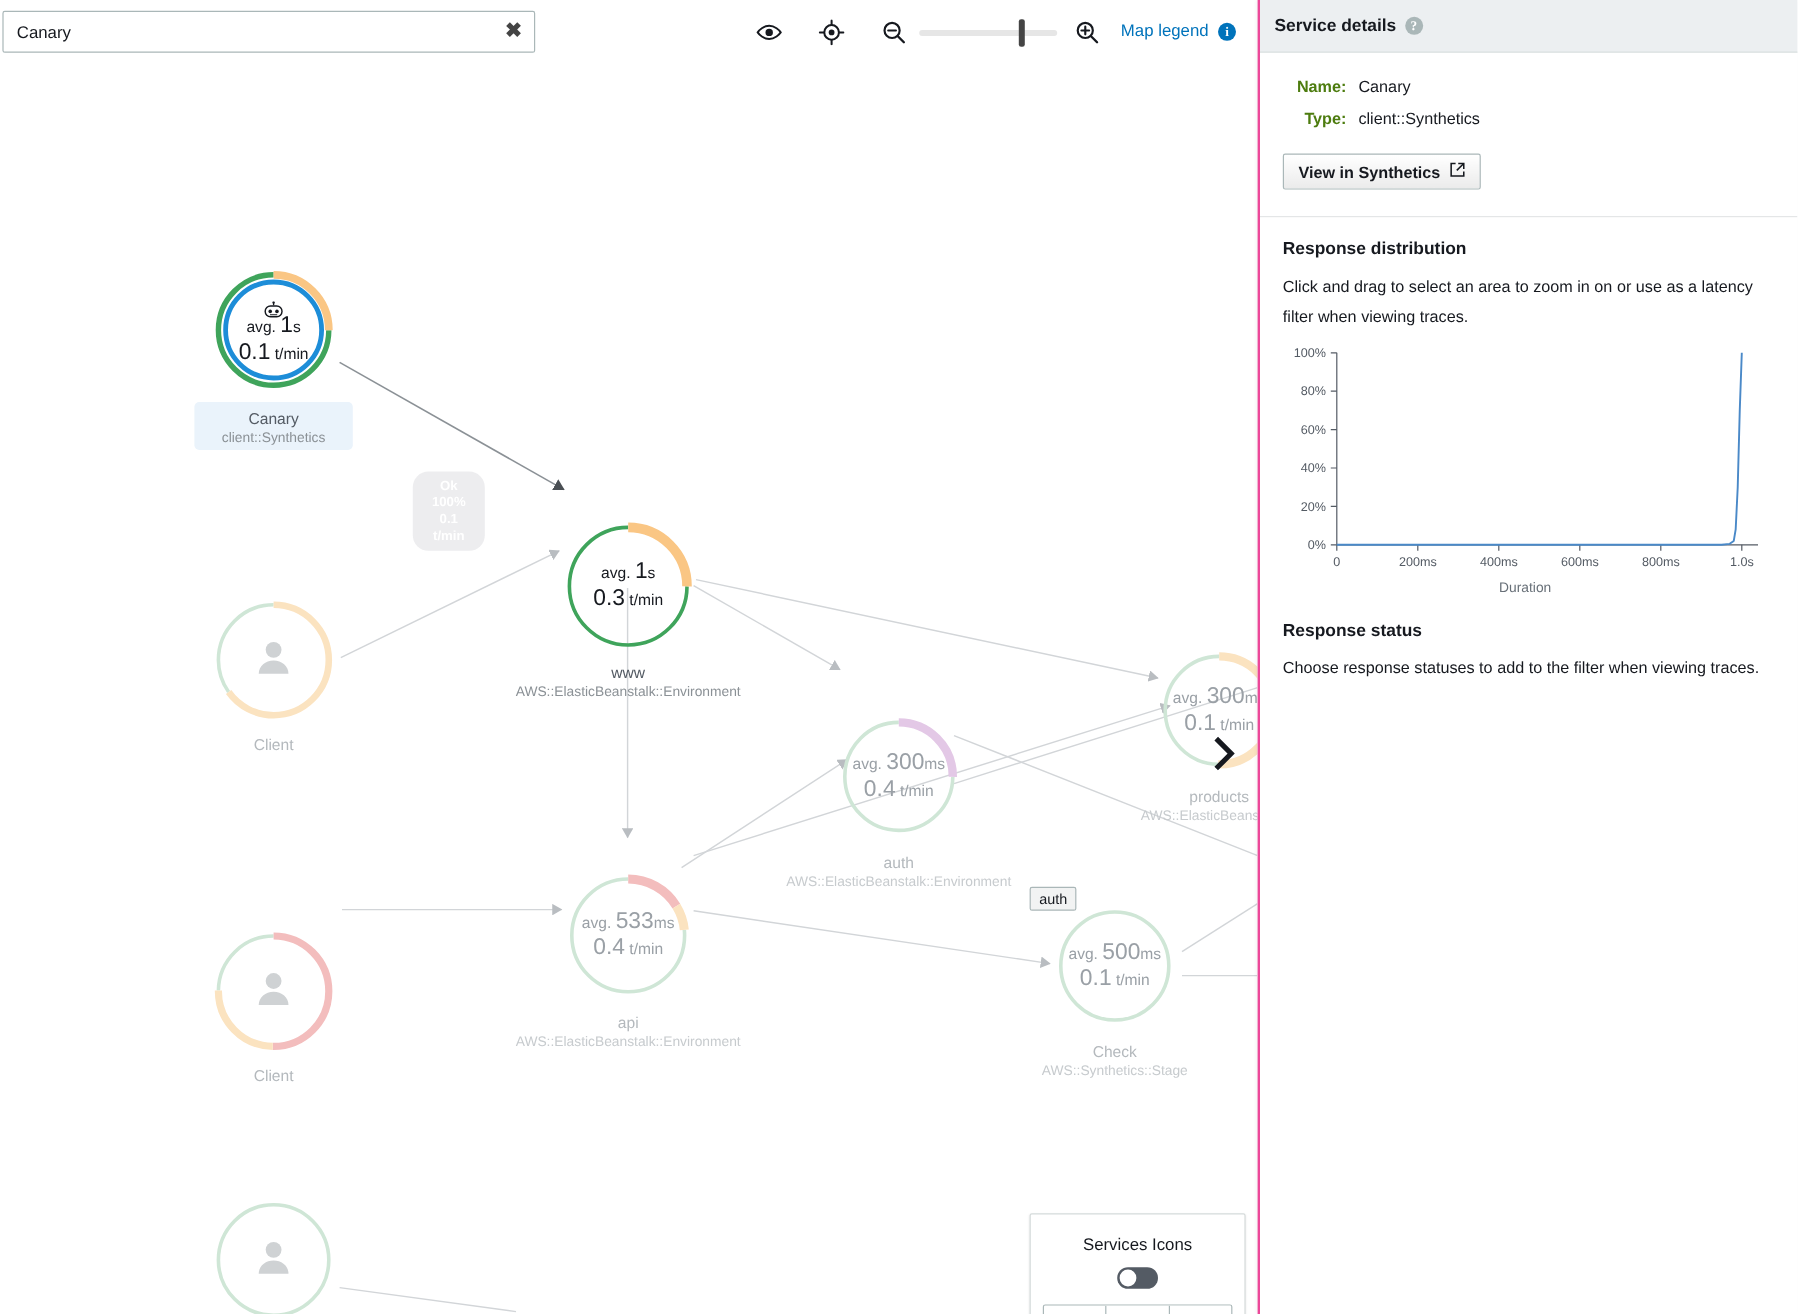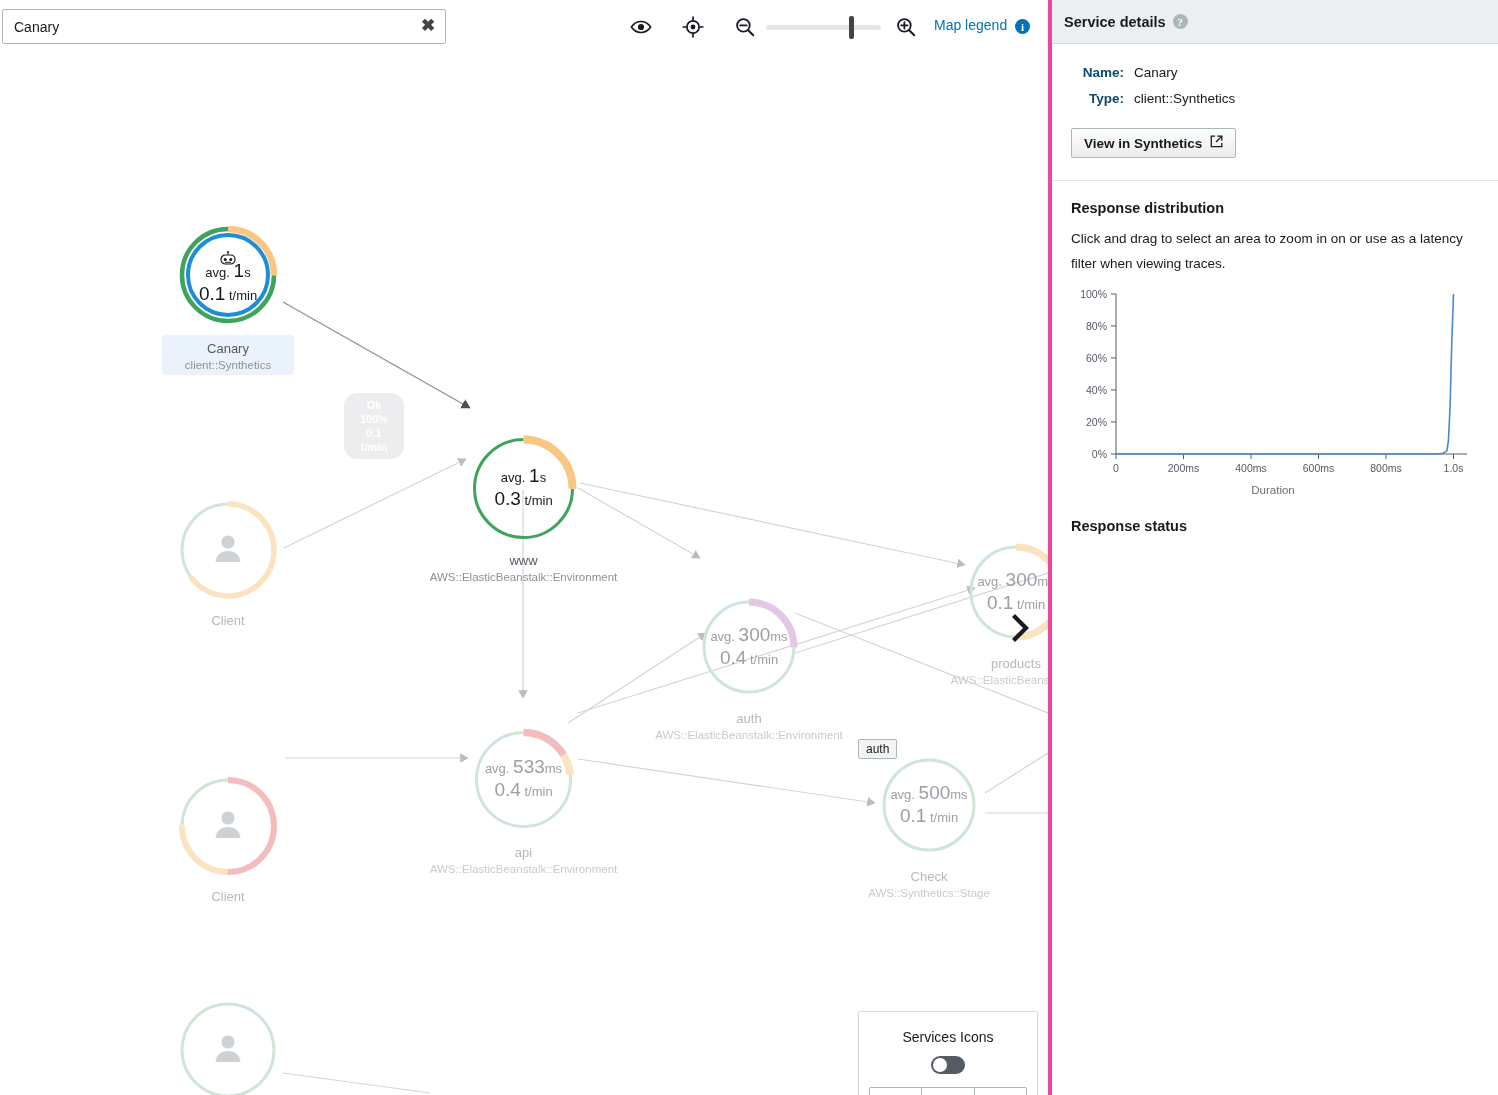--- a/index.html
+++ b/index.html
@@ -140,41 +140,41 @@
   .seg {
     flex: 1; text-align: center; font-size: 13px; padding: 6px 0; cursor: pointer;
     background: #fff; color: #16191f; border-left: 1px solid #aab7b8;
   }
   .seg:first-child { border-left: none; }
   .seg.active { background: #0073bb; color: #fff; font-weight: normal; margin-top: 13px; }
 
   
   #details-panel {
     position: absolute; left: 1048px; top: 0; width: 450px; height: 1095px;
-    background: #fff; border-left: 4px solid #ec4899;
+    background: #fff; border-left: 2px solid #ec4899;
     box-shadow: -1px 0 3px rgba(0,0,0,0.06);
     display: flex; flex-direction: column;
   }
   #details-header {
     height: 44px; background: #eceff1; border-bottom: 1px solid #d5dbdb;
     display: flex; align-items: center; padding: 0 0 0 12px; gap: 7px; flex: none;
   }
   #details-title { font-size: 14.5px; font-weight: bold; color: #16191f; }
   .help-circle {
     width: 15px; height: 15px; border-radius: 50%; background: #aab7b8; color: #fff;
     font-size: 11px; font-weight: bold; font-family: "Liberation Serif", serif;
     display: flex; align-items: center; justify-content: center; cursor: pointer;
   }
   #details-body { flex: 1; overflow: hidden; background: #fff; }
 
   #kv-block { padding: 21px 0 0 0; }
   .kv-row { display: flex; margin-bottom: 11px; }
   .kv-key {
     width: 82px; text-align: right; font-size: 13.5px; font-weight: bold;
-    color: #0c4a6e; padding-right: 10px;
+    color: #4d7c0f; padding-right: 10px;
   }
   .kv-val { font-size: 13.5px; color: #16191f; }
 
   #view-synth-btn {
     margin: 11px 0 0 19px; padding: 6px 12px; font-size: 13.5px; font-weight: bold;
     color: #16191f; background: linear-gradient(#fff,#ebebeb);
     border: 1px solid #aab7b8; border-radius: 2px; cursor: pointer;
     display: inline-flex; align-items: center; gap: 8px;
     font-family: "Liberation Sans", sans-serif;
   }
@@ -613,20 +613,21 @@
               <line x1="382.5" x2="382.5" y1="168" y2="173" stroke="#545b64" stroke-width="1"></line>
               <text x="382.5" y="186" text-anchor="middle" class="xtick">1.0s</text>
             </g>
 
           <polyline id="chart-line" fill="none" stroke="#4a89c8" stroke-width="1.6" stroke-linejoin="round" points="45.0,168.0 78.8,168.0 112.5,168.0 146.3,168.0 180.0,168.0 213.8,168.0 247.5,168.0 281.3,168.0 315.0,168.0 348.8,168.0 365.6,168.0 372.4,167.2 375.8,164.8 377.4,155.2 379.1,120.0 380.8,56.0 382.5,8.0"></polyline>
         </svg>
         <div id="chart-xlabel">Duration</div>
       </div>
 
       <div class="sec-title" style="margin-top:24px;">Response status</div>
+      <div class="sec-desc">Choose response statuses to add to the filter when viewing traces.</div>
 
 
 
     </div>
 
   </div>
 
 </div>
 
 </body></html>

